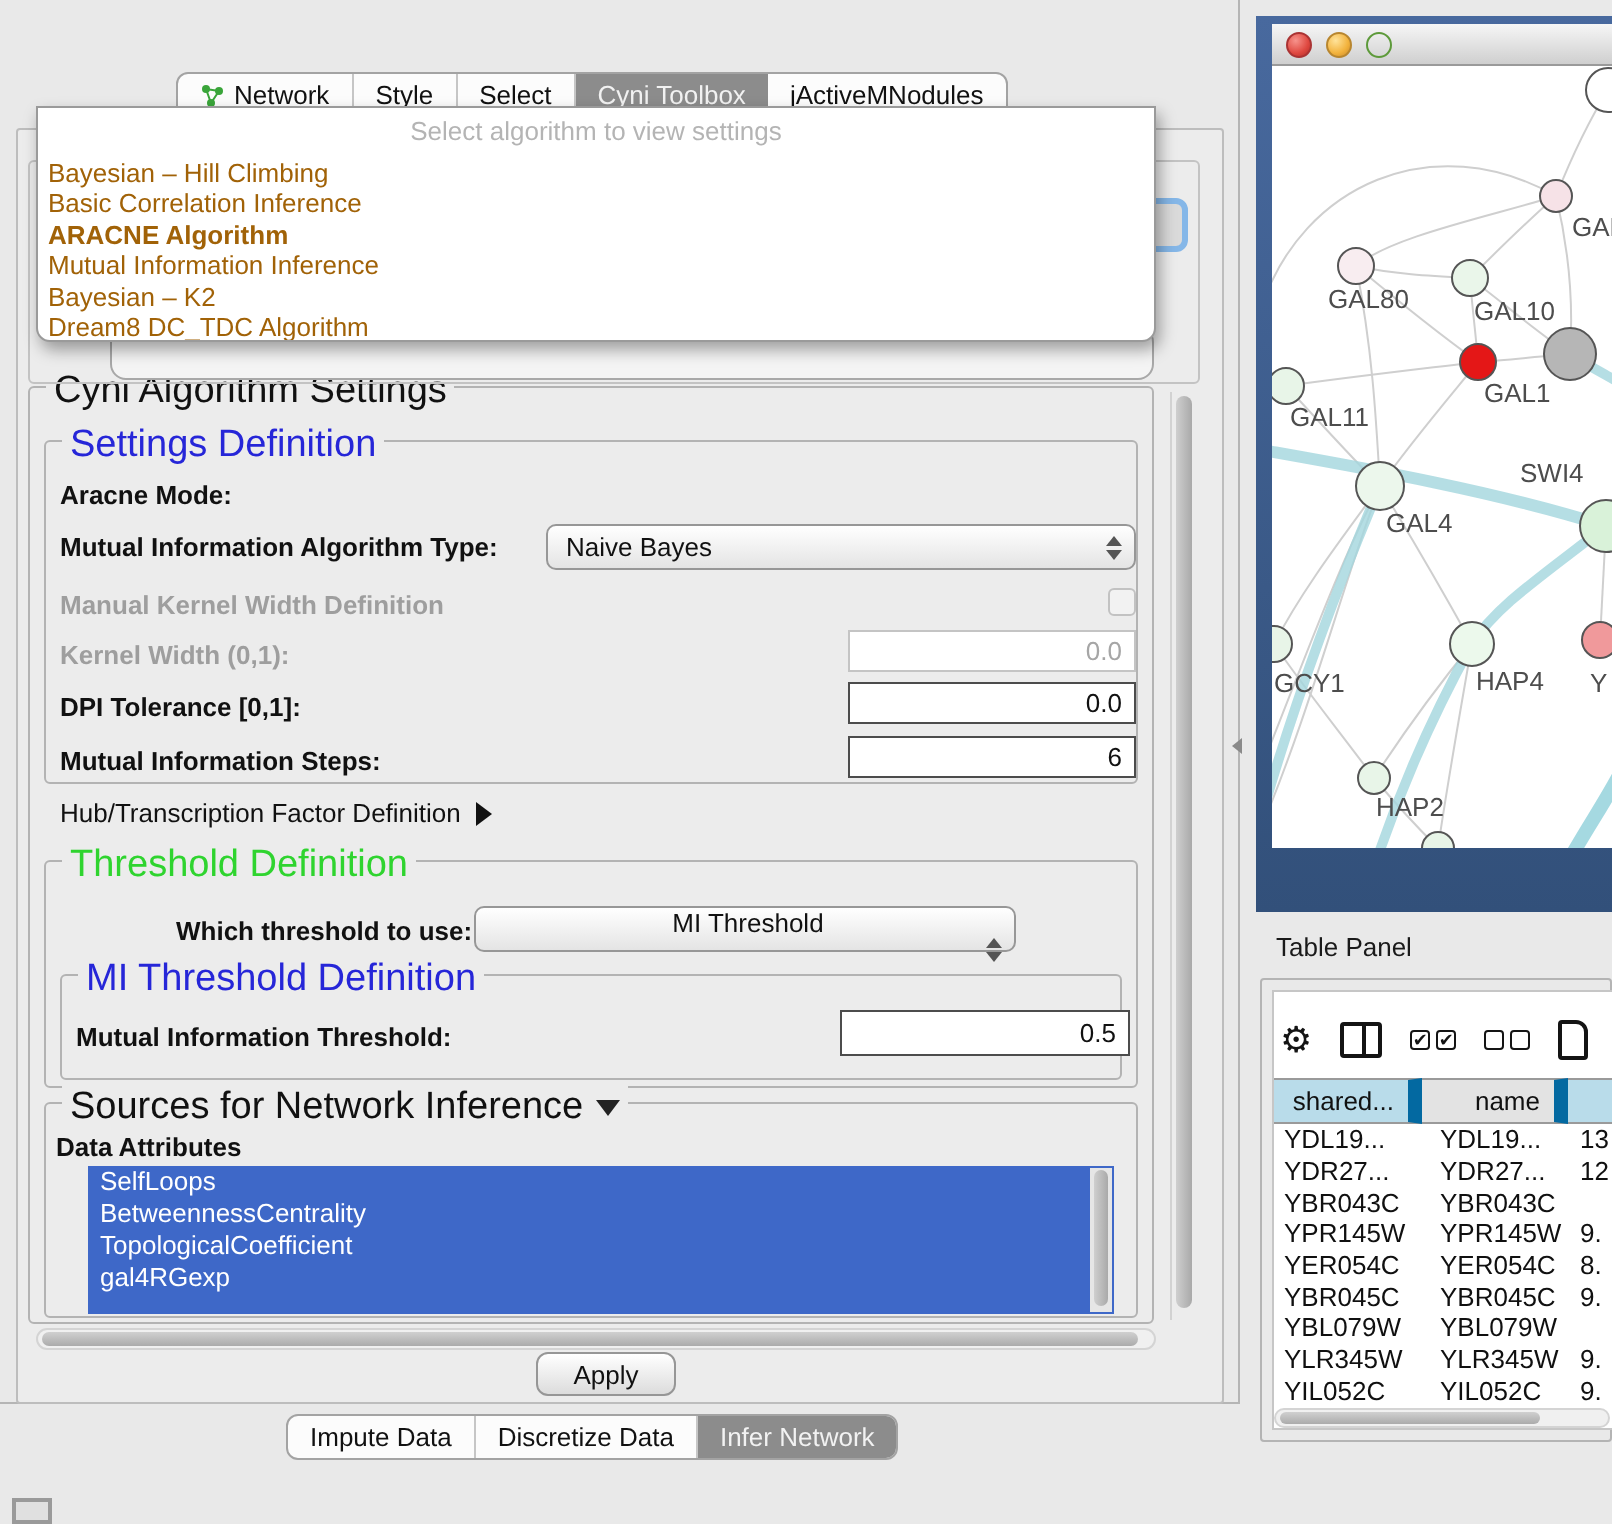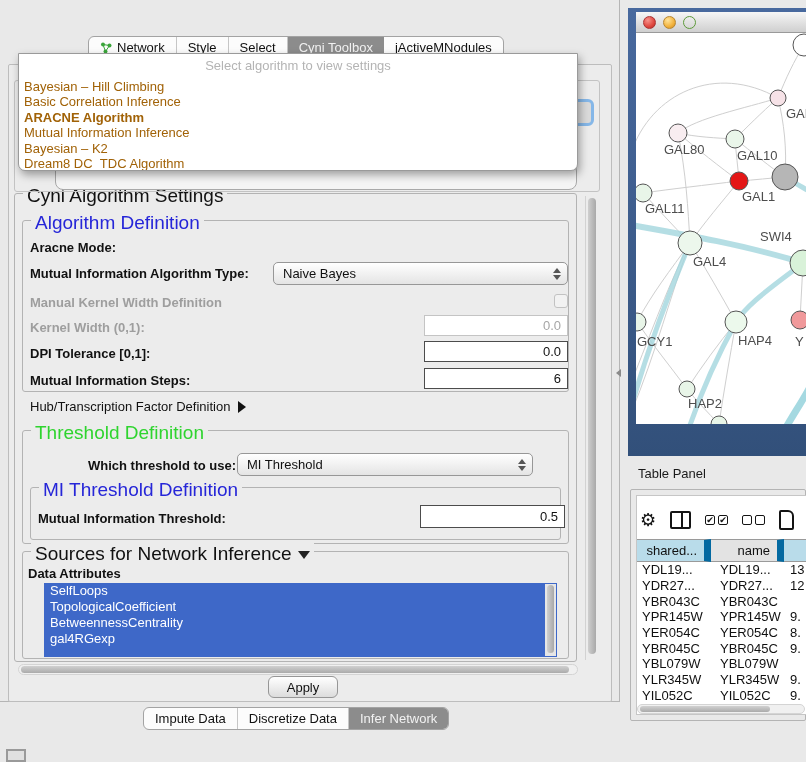--- a/index.html
+++ b/index.html
@@ -161,21 +161,21 @@
   </div>
 
   <div class="abs groupbox" style="left:14px; top:193px; width:563px; height:469px;">
     <span class="grouptitle">Cyni Algorithm Settings</span>
   </div>
   <div class="abs vscroll" style="left:585px; top:196px; width:13px; height:464px;">
     <div class="thumb" style="top:2px; height:456px;"></div>
   </div>
 
   <div class="abs groupbox" style="left:22px; top:220px; width:547px; height:172px;">
-    <span class="grouptitle gt-blue">Algorithm Definition</span>
+    <span class="grouptitle gt-blue">Settings Definition</span>
   </div>
 
   <span class="abs lbl" style="left:30px; top:240px;">Aracne Mode:</span>
 
   <span class="abs lbl" style="left:30px; top:266px;">Mutual Information Algorithm Type:</span>
   <div class="abs combo" style="left:273px; top:262px; width:295px; height:23px;">
     <span>Naive Bayes</span>
     <span class="spin">
         <span class="up"></span>
         <span class="dn"></span>
@@ -201,21 +201,21 @@
   </div>
 
   <span class="abs" style="left:30px; top:399px; font-size:13px; color:#111;">
     <span>Hub/Transcription Factor Definition</span><span class="tri-right"></span>
   </span>
 
   <div class="abs groupbox" style="left:22px; top:430px; width:547px; height:114px;">
     <span class="grouptitle gt-green">Threshold Definition</span>
   </div>
   <span class="abs lbl" style="left:88px; top:458px;">Which threshold to use:</span>
-  <div class="abs combo" style="left:237px; top:453px; width:296px; height:23px;">
+  <div class="abs combo" style="left:237px; top:453px; width:271px; height:23px;flex-direction:column;">
     <span>MI Threshold</span>
     <span class="spin">
         <span class="up"></span>
         <span class="dn"></span>
       </span>
   </div>
 
   <div class="abs groupbox" style="left:30px; top:487px; width:531px; height:53px;">
     <span class="grouptitle gt-blue">MI Threshold Definition</span>
   </div>
@@ -223,22 +223,22 @@
   <div class="abs field" style="left:420px; top:505px; width:145px; height:23px;">
     <span>0.5</span>
   </div>
 
   <div class="abs groupbox" style="left:22px; top:551px; width:547px; height:108px;">
     <span class="grouptitle"><span>Sources for Network Inference</span><span class="tri-down"></span></span>
   </div>
   <span class="abs lbl" style="left:28px; top:566px;">Data Attributes</span>
   <div class="abs" id="attr-list">
       <div class="attr-item">SelfLoops</div>
+      <div class="attr-item">BetweennessCentrality</div>
       <div class="attr-item">TopologicalCoefficient</div>
-      <div class="attr-item">BetweennessCentrality</div>
       <div class="attr-item">gal4RGexp</div>
     </div>
   <div class="abs vscroll" style="left:545px; top:584px; width:11px; height:72px; background:#e6e6e6; border-left:none;">
     <div class="thumb" style="top:1px; height:68px;"></div>
   </div>
 
   <div class="abs hscroll" style="left:18px; top:664px; width:560px; height:11px;">
     <div class="thumb" style="left:2px; width:548px;"></div>
   </div>
 

